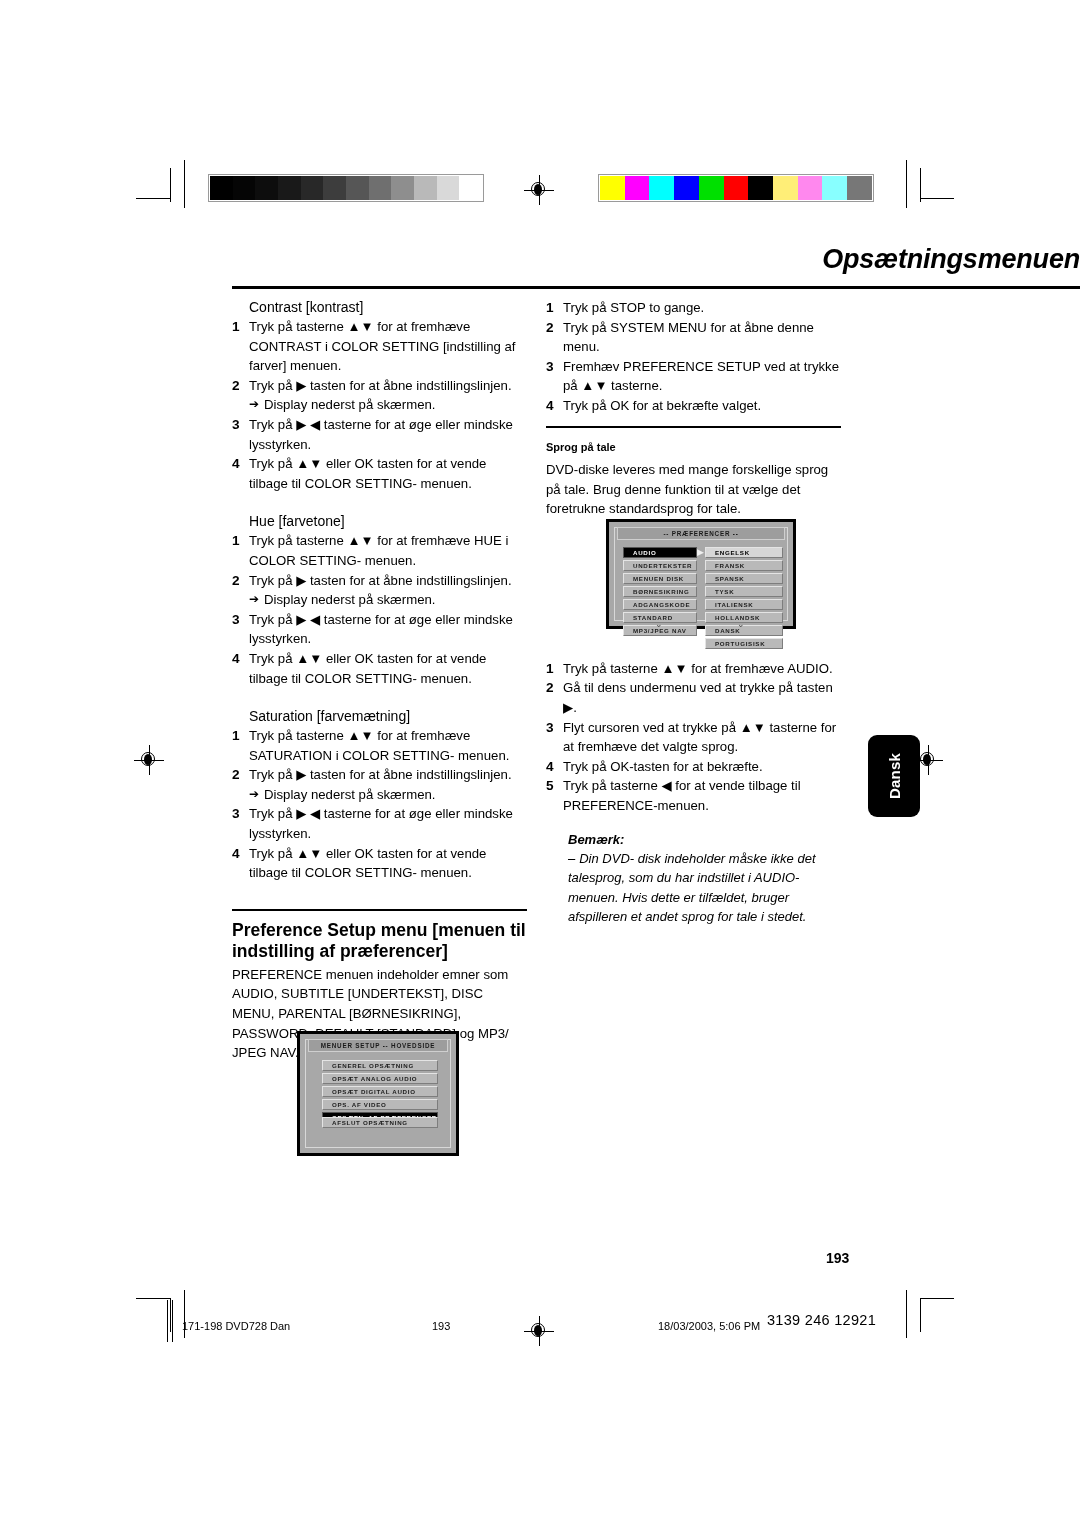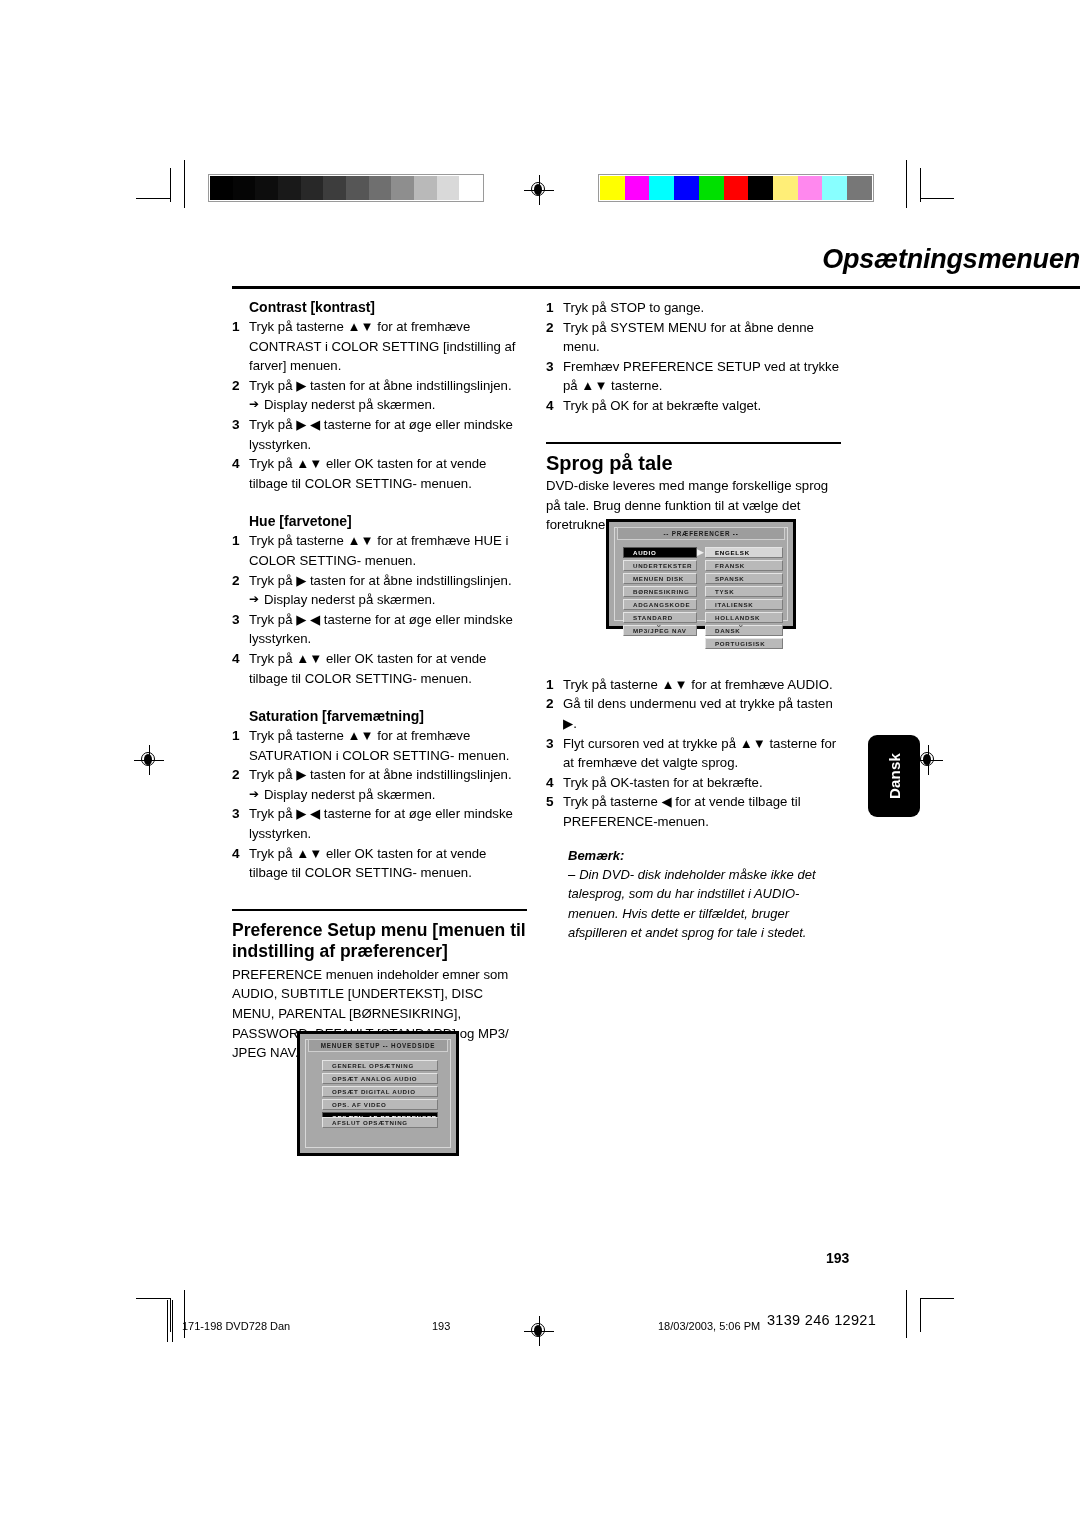--- a/index.html
+++ b/index.html
@@ -72,21 +72,21 @@
     top: 298px;
     width: 295px;
     font-size: 13.2px;
     line-height: 19.6px;
   }
   .col-left  { left: 232px; }
   .col-right { left: 546px; }
 
   h3.sec {
     font-size: 14px;
-    font-weight: bold;
+    font-weight: normal;
     margin: 0 0 1px 17px;
     line-height: 18px;
   }
   h2.bigsec {
     font-size: 17.5px;
     font-weight: bold;
     line-height: 21.5px;
     margin: 26px 0 2px 0;
     border-top: 2.5px solid #000;
     padding-top: 9px;
@@ -356,21 +356,21 @@
 </div>
 
 <div class="col col-right">
   <ol class="steps" id="steps-setup">
       <li><span class="num">1</span><span>Tryk på STOP to gange.</span></li>
       <li><span class="num">2</span><span>Tryk på SYSTEM MENU for at åbne denne menu.</span></li>
       <li><span class="num">3</span><span>Fremhæv PREFERENCE SETUP ved at trykke på ▲▼ tasterne.</span></li>
       <li><span class="num">4</span><span>Tryk på OK for at bekræfte valget.</span></li>
     </ol>
 
-  <h2 class="bigsec" style="font-size:20px;margin-top:26px;">Sprog på tale</h2>
+  <h2 class="bigsec" style="font-size:11px;margin-top:10px;">Sprog på tale</h2>
   <p class="body-para">DVD-diske leveres med mange forskellige sprog på tale. Brug denne funktion til at vælge det foretrukne standardsprog for tale.</p>
 
   <div style="height:140px;"></div>
 
   <ol class="steps" id="steps-audio">
       <li><span class="num">1</span><span>Tryk på tasterne ▲▼ for at fremhæve AUDIO.</span></li>
       <li><span class="num">2</span><span>Gå til dens undermenu ved at trykke på tasten ▶.</span></li>
       <li><span class="num">3</span><span>Flyt cursoren ved at trykke på ▲▼ tasterne for at fremhæve det valgte sprog.</span></li>
       <li><span class="num">4</span><span>Tryk på OK-tasten for at bekræfte.</span></li>
       <li><span class="num">5</span><span>Tryk på tasterne ◀ for at vende tilbage til PREFERENCE-menuen.</span></li>

